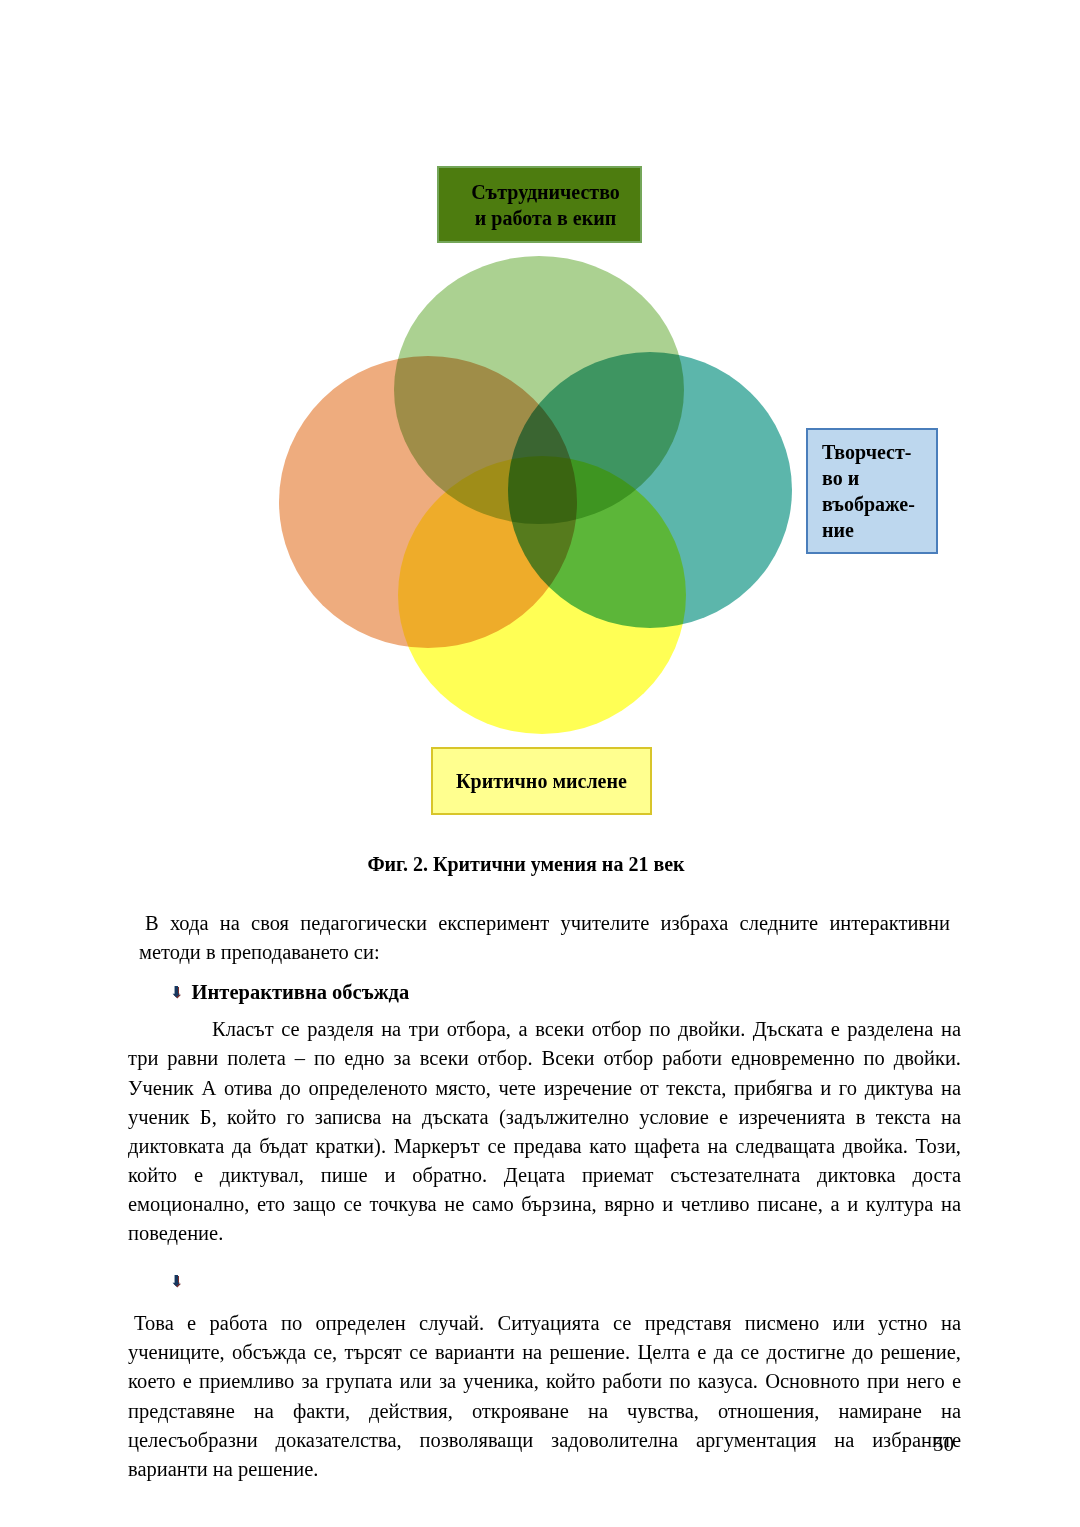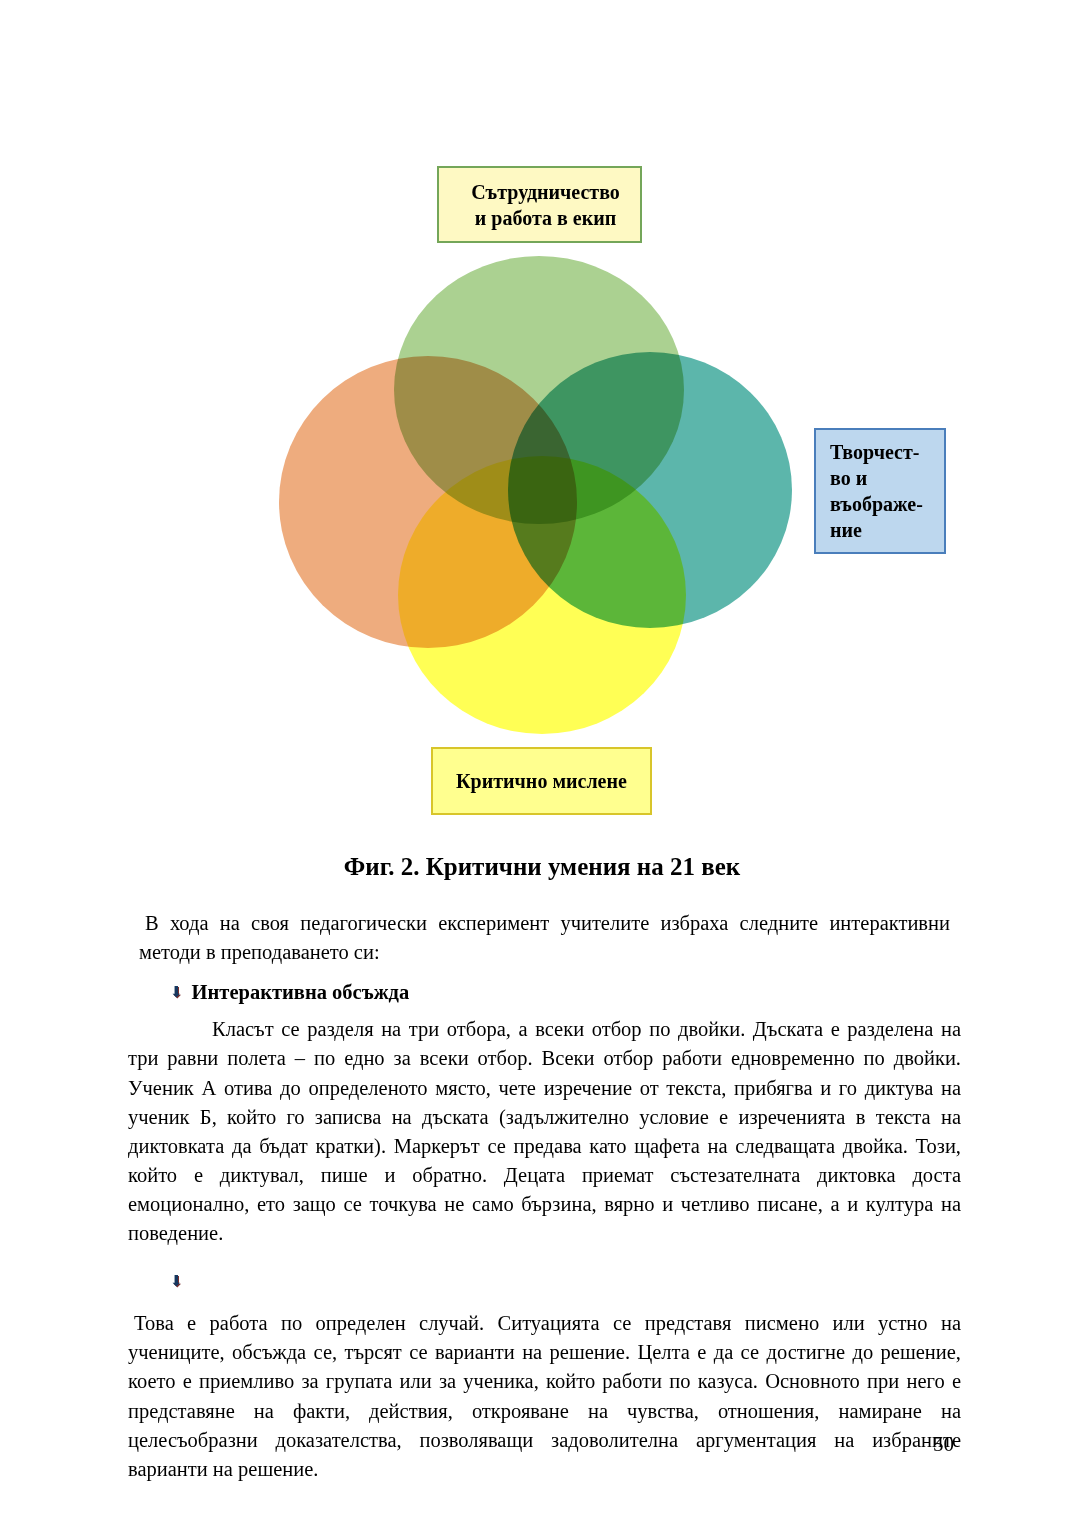--- a/index.html
+++ b/index.html
@@ -26,42 +26,42 @@
 
   .dlabel {
     position:absolute;
     display:flex; align-items:center;
     font-weight:bold; font-size:20px; line-height:1.3;
     white-space:pre-line;
     box-sizing:border-box;
   }
   .dlabel-top {
     left:437px; top:166px; width:205px; height:77px;
-    background:#fef9c3; border:2px solid #74a659;
+    background:#4d7c0f; border:2px solid #74a659;
     justify-content:center; text-align:center;padding-left:12px;
   }
   .dlabel-left {
     left:137px; top:437px; width:132px; height:100px;
     background:#f8cbad; border:2px solid #c4713a;
     padding-left:17px; text-align:left;
   }
   .dlabel-right {
     left:806px; top:428px; width:132px; height:126px;
     background:#bdd7ee; border:2px solid #4a7ebb;
-    padding-left:14px; text-align:left;margin-left:8px;
+    padding-left:14px; text-align:left;
   }
   .dlabel-bottom {
     left:431px; top:747px; width:221px; height:68px;
     background:#ffff8f; border:2px solid #d8c52a;
     justify-content:center; text-align:center;
   }
 
   .caption {
-    position:absolute; left:16px; top:853px; width:1052px;
-    text-align:center; font-weight:bold; font-size:25px;
+    position:absolute; left:0; top:853px; width:1052px;
+    text-align:center; font-weight:bold; font-size:20px;
   }
 
   
   .body-text {
     position:absolute; left:128px; top:898px; width:833px;
     font-size:20.5px; line-height:1.42; text-align:justify;
   }
   .intro { margin:11px; text-indent:6px; }
   .bullet-line {
     margin:7px 0 0 42px;

